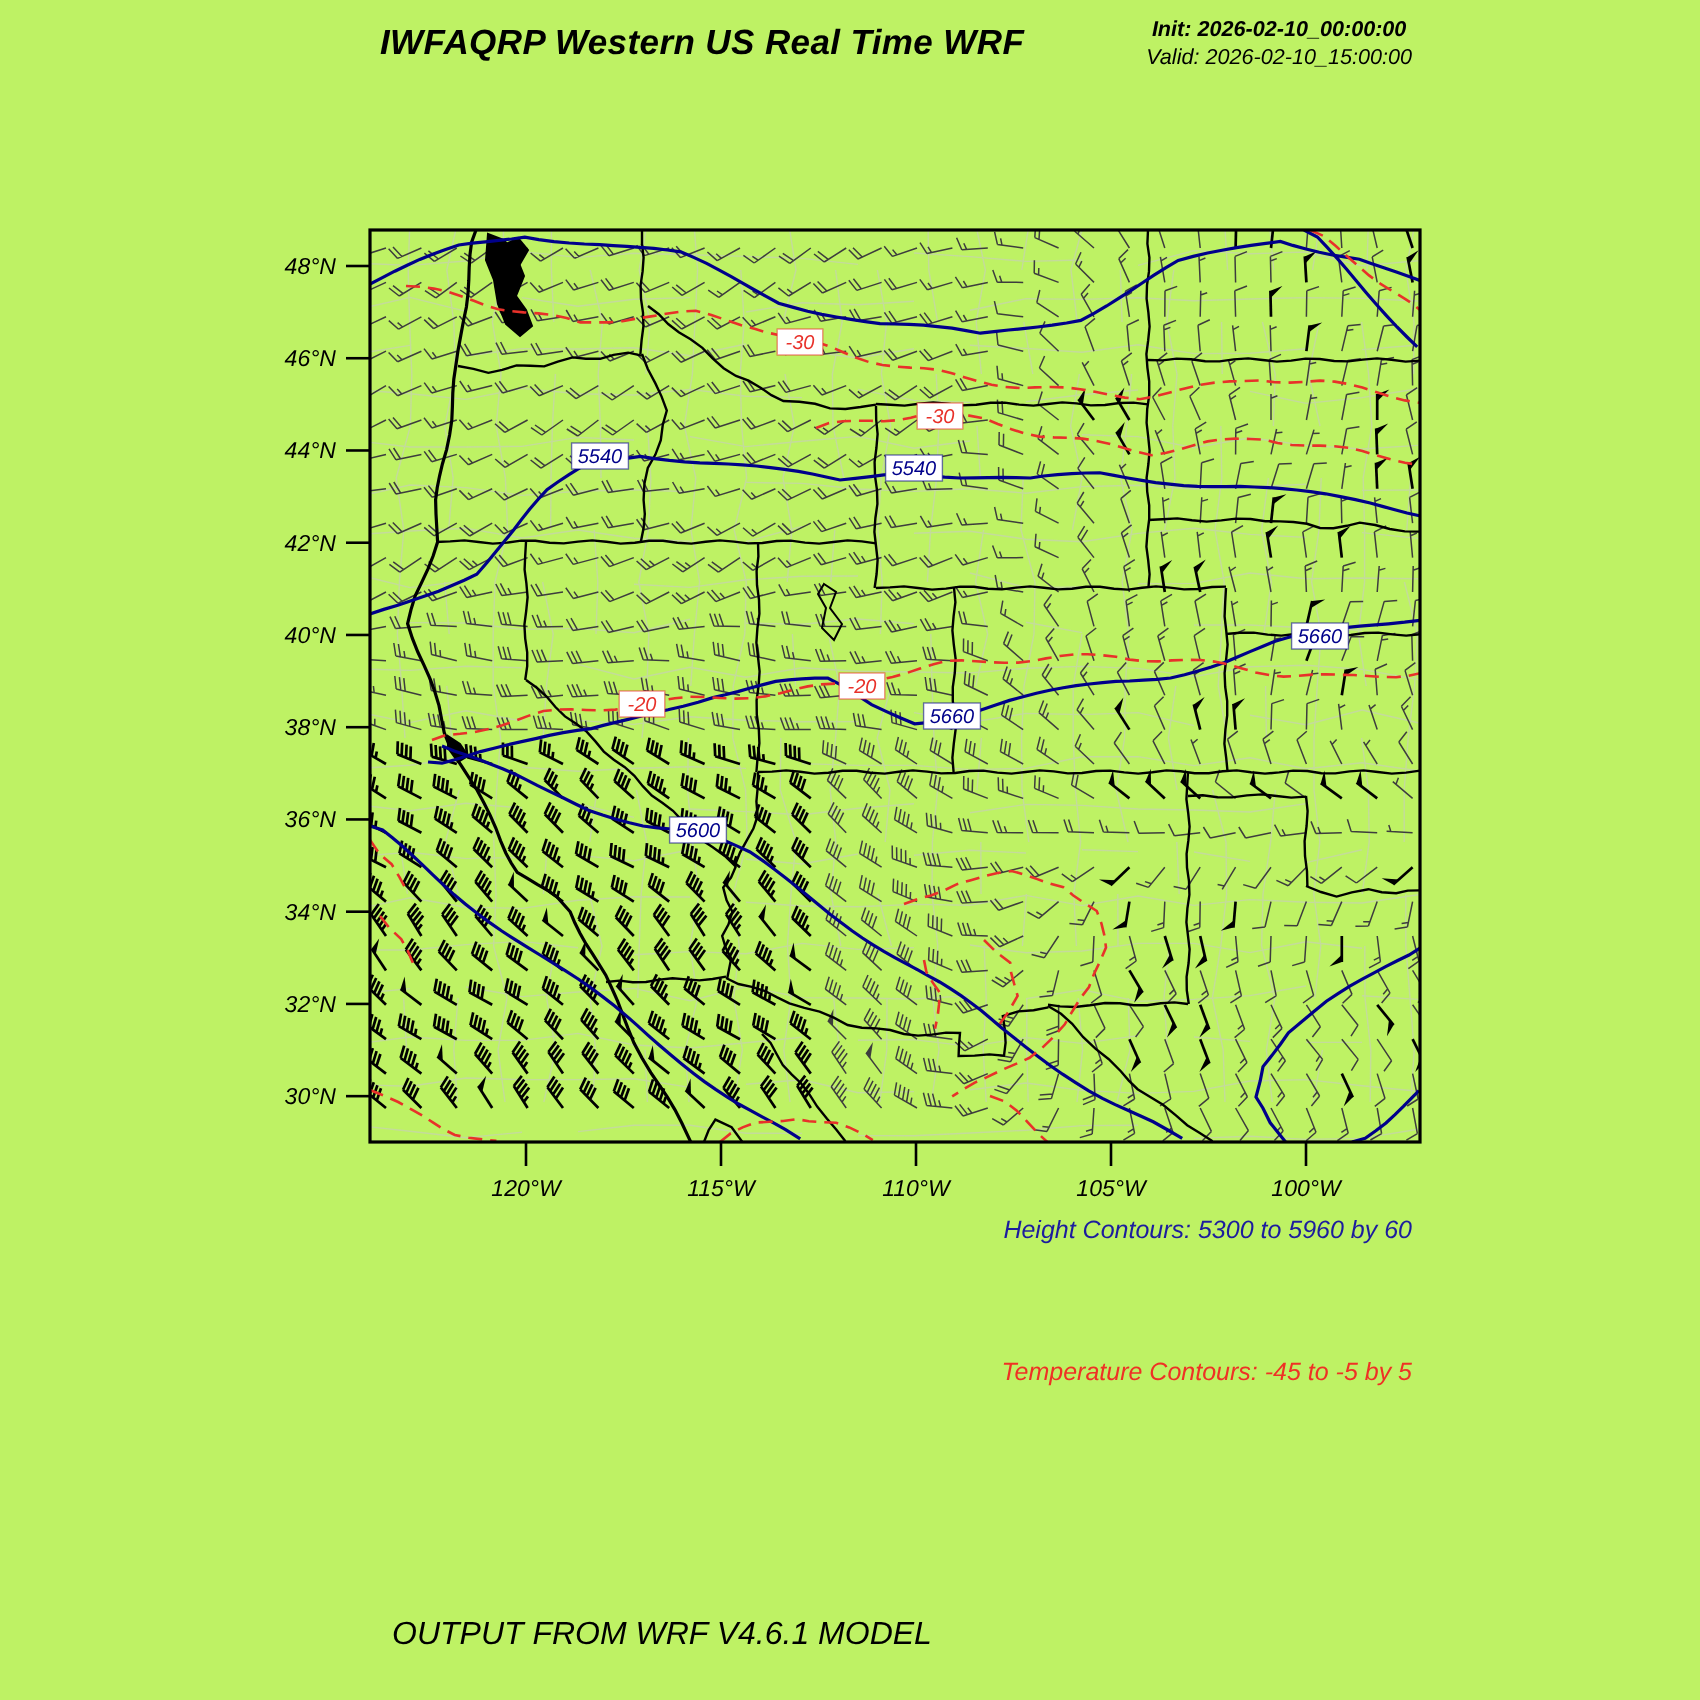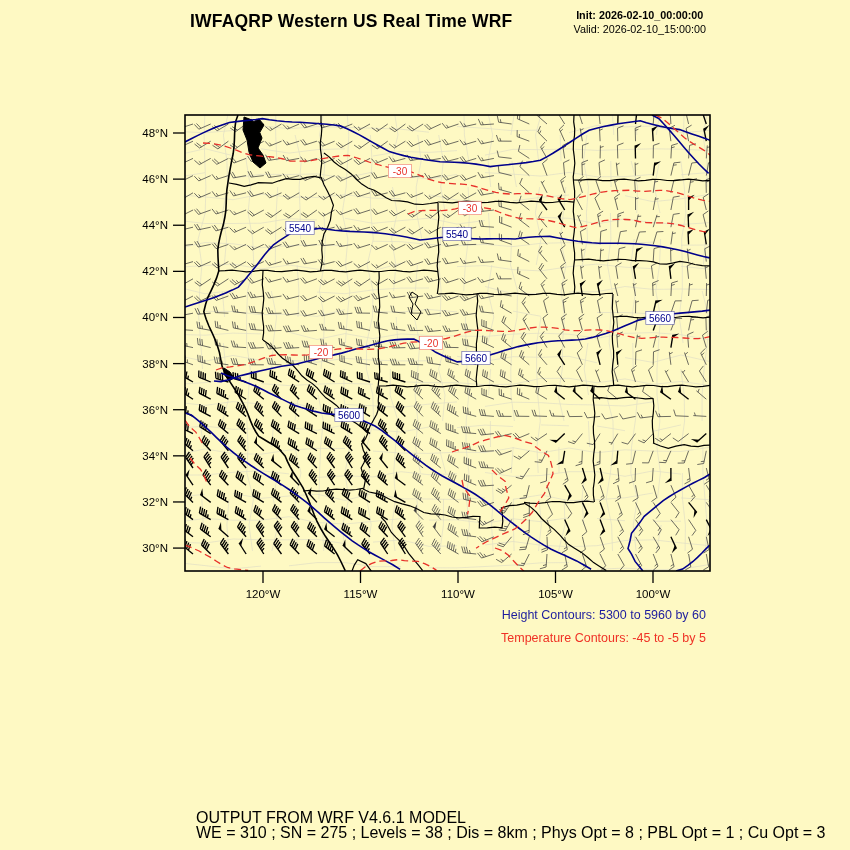--- a/index.html
+++ b/index.html
@@ -1,17 +1,17 @@
 <!DOCTYPE html>
 <html><head>
 <meta charset="utf-8">
 <style>
   html,body{margin:0;padding:0;background:#ffffff;}
-  .page{position:relative;width:850px;height:850px;background:#fef9c3;overflow:hidden;
-        font-family:"Liberation Sans",sans-serif;color:#000;}
+  .page{position:relative;width:850px;height:850px;background:#bef264;overflow:hidden;
+        font-family:"Liberation Sans",sans-serif;color:#000;font-style:italic;}
   .title{position:absolute;left:190px;top:11px;font-size:17.5px;font-weight:bold;letter-spacing:.2px;}
   .init-block{position:absolute;right:144px;top:8px;text-align:center;font-size:10.8px;line-height:14px;}
   .init-line{font-weight:bold;}
   .valid-line{font-weight:normal;}
   .legend{position:absolute;left:196px;top:64px;font-size:11.5px;line-height:14.5px;}
   .legend .lname{display:inline-block;}
   .legend .lunit{margin-left:11px;}
   .cap{position:absolute;right:144px;text-align:right;font-size:12.5px;}
   .cap-h{top:608px;}
   .cap-t{top:631px;}
@@ -1068,19 +1068,18 @@
         <line x1="458" y1="571" x2="458" y2="583" stroke="#000" stroke-width="1.3"></line>
         <text x="458" y="598" text-anchor="middle" font-size="11.5px" fill="#000">110°W</text>
         <line x1="555.5" y1="571" x2="555.5" y2="583" stroke="#000" stroke-width="1.3"></line>
         <text x="555.5" y="598" text-anchor="middle" font-size="11.5px" fill="#000">105°W</text>
         <line x1="653" y1="571" x2="653" y2="583" stroke="#000" stroke-width="1.3"></line>
         <text x="653" y="598" text-anchor="middle" font-size="11.5px" fill="#000">100°W</text>
       </g>
     </svg>
 
   <div class="cap cap-h" style="color: rgb(28, 28, 158);">Height Contours: 5300 to 5960 by 60</div>
-  <div class="cap cap-t" style="color: rgb(239, 49, 37);">Temperature Contours: -45 to -5 by 5</div>
+  <div class="cap cap-t" style="color: rgb(239, 49, 37); margin-top: 48px;">Temperature Contours: -45 to -5 by 5</div>
 
   <div class="footer">
     <div>OUTPUT FROM WRF V4.6.1 MODEL</div>
-    <div>WE = 310 ; SN = 275 ; Levels = 38 ; Dis = 8km ; Phys Opt = 8 ; PBL Opt = 1 ; Cu Opt = 3</div>
   </div>
 </div>
 
 </body></html>

